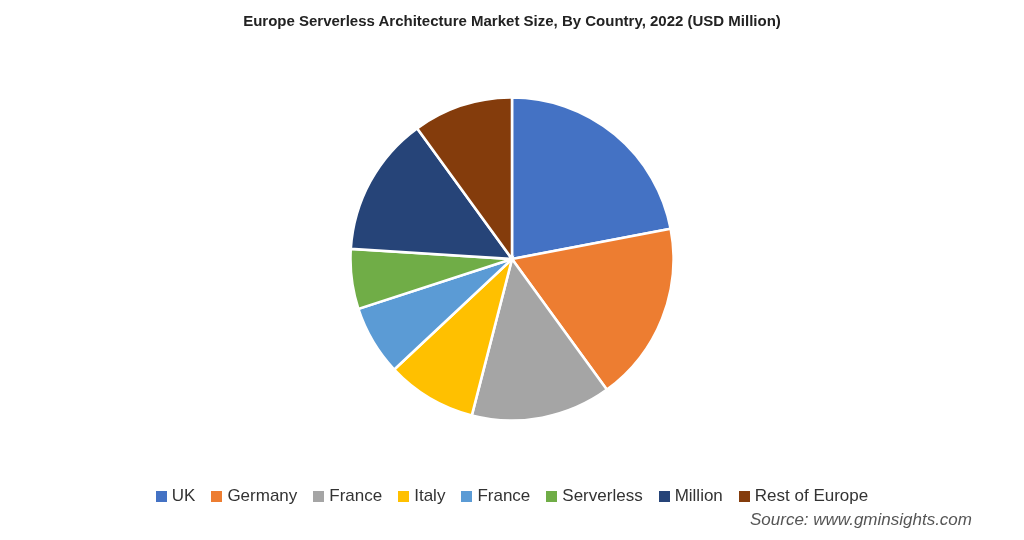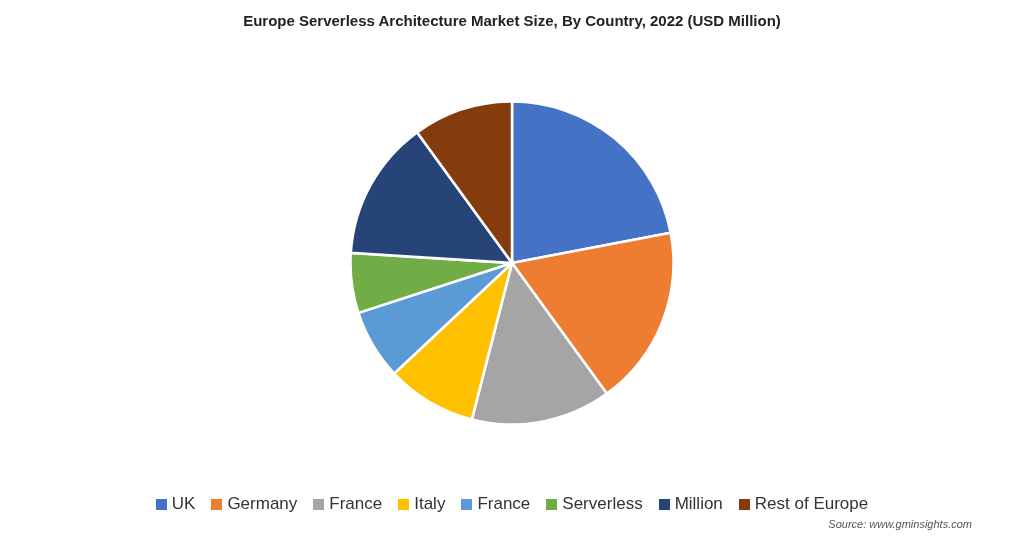--- a/index.html
+++ b/index.html
@@ -56,21 +56,21 @@
       display: flex;
       align-items: center;
       gap: 5px;
     }
     .legend-swatch {
       width: 11px;
       height: 11px;
       flex-shrink: 0;
     }
     .source-text {
-      font-size: 11px;
+      font-size: 17px;
       color: #555;
       align-self: flex-end;
       margin-top: 4px;
       margin-right: 20px;
       font-style: italic;
     }
   </style>
 </head>
 <body>
 

